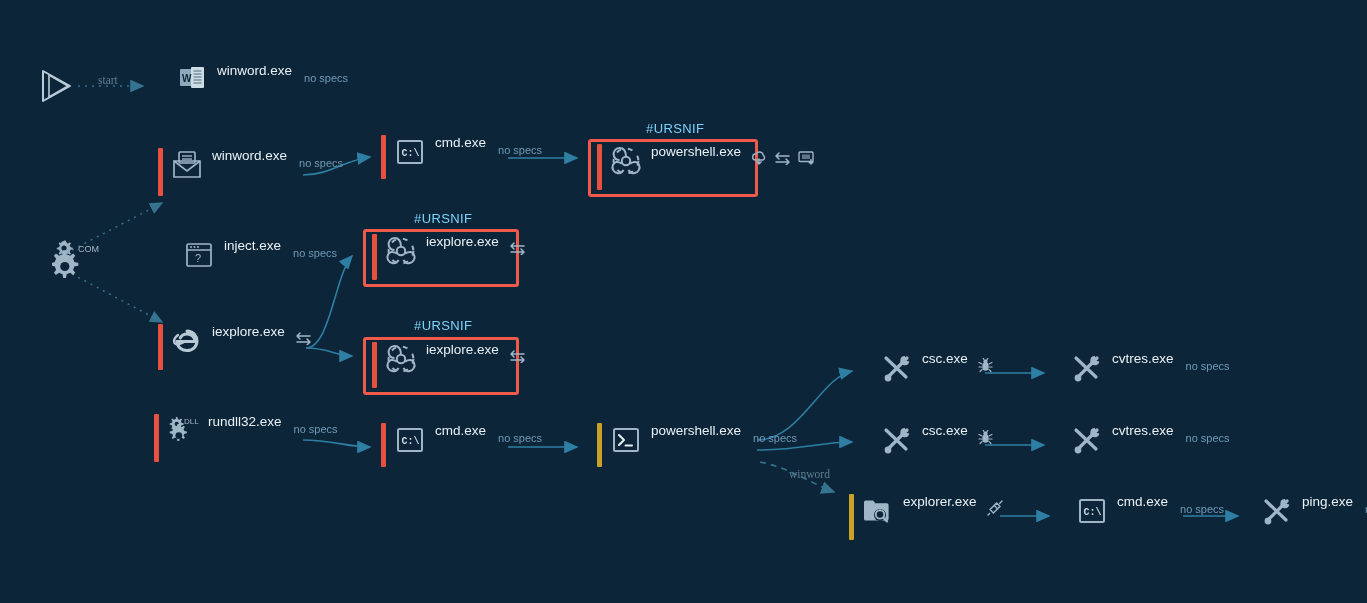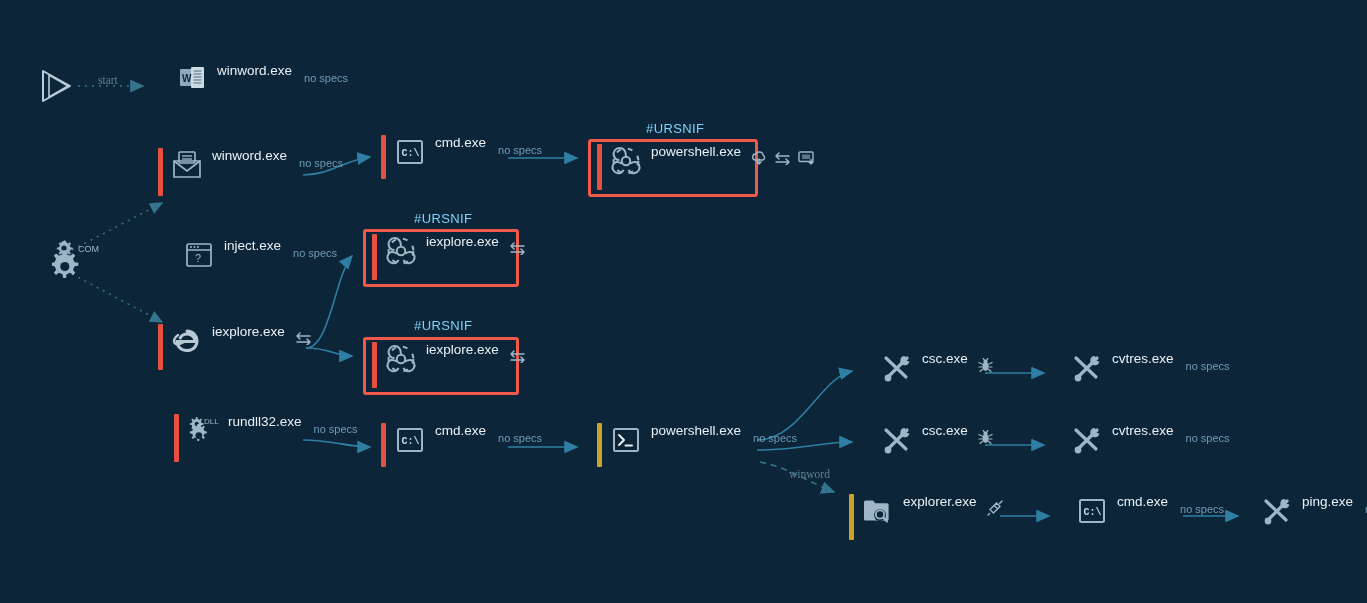--- a/index.html
+++ b/index.html
@@ -180,21 +180,21 @@
         <span>
           <svg width="17" height="13" viewBox="0 0 17 13">
             <path d="M15,4 L2,4 M5,1 L2,4 L5,7" fill="none" stroke="#9fb6c6" stroke-width="1.5" stroke-linecap="round" stroke-linejoin="round"></path>
             <path d="M2,10 L15,10 M12,7 L15,10 L12,13" fill="none" stroke="#9fb6c6" stroke-width="1.5" stroke-linecap="round" stroke-linejoin="round"></path>
           </svg>
         </span>
       </div>
     </div>
   </div>
 
-  <div class="node" style="left:174px;top:414px;justify-content:flex-end;">
+  <div class="node" style="left:154px;top:414px;justify-content:flex-end;">
     <div class="bar red" style="height:48px;"></div>
     <div class="ico">
       <svg width="32" height="32" viewBox="0 0 32 32">
         <g fill="#9fb6c6">
           <path d="M9,2 l1.4,0 l.35,1.9 l1.75,.8 l1.6,-1.15 l1,1 l-1.15,1.6 l.8,1.75 l1.9,.35 l0,1.4 l-1.9,.35 l-.8,1.75 l1.15,1.6 l-1,1 l-1.6,-1.15 l-1.75,.8 l-.35,1.9 l-1.4,0 l-.35,-1.9 l-1.75,-.8 l-1.6,1.15 l-1,-1 l1.15,-1.6 l-.8,-1.75 l-1.9,-.35 l0,-1.4 l1.9,-.35 l.8,-1.75 l-1.15,-1.6 l1,-1 l1.6,1.15 l1.75,-.8 Z"></path>
           <circle cx="9.7" cy="8.9" r="2.1" fill="#0d2538"></circle>
           <path d="M17,14 l2.1,0 l.52,2.85 l2.6,1.2 l2.4,-1.72 l1.5,1.5 l-1.72,2.4 l1.2,2.6 l2.85,.52 l0,2.1 l-2.85,.52 l-1.2,2.6 l1.72,2.4 l-1.5,1.5 l-2.4,-1.72 l-2.6,1.2 l-.52,2.85 l-2.1,0 l-.52,-2.85 l-2.6,-1.2 l-2.4,1.72 l-1.5,-1.5 l1.72,-2.4 l-1.2,-2.6 l-2.85,-.52 l0,-2.1 l2.85,-.52 l1.2,-2.6 l-1.72,-2.4 l1.5,-1.5 l2.4,1.72 l2.6,-1.2 Z" transform="translate(-3.5,-2.6) scale(0.82)"></path>
         </g>
         <circle cx="11.8" cy="20.6" r="3.4" fill="#0d2538"></circle>
         <text x="17" y="9" fill="#9fb6c6" font-size="8" font-family="Liberation Sans, sans-serif">DLL</text>

